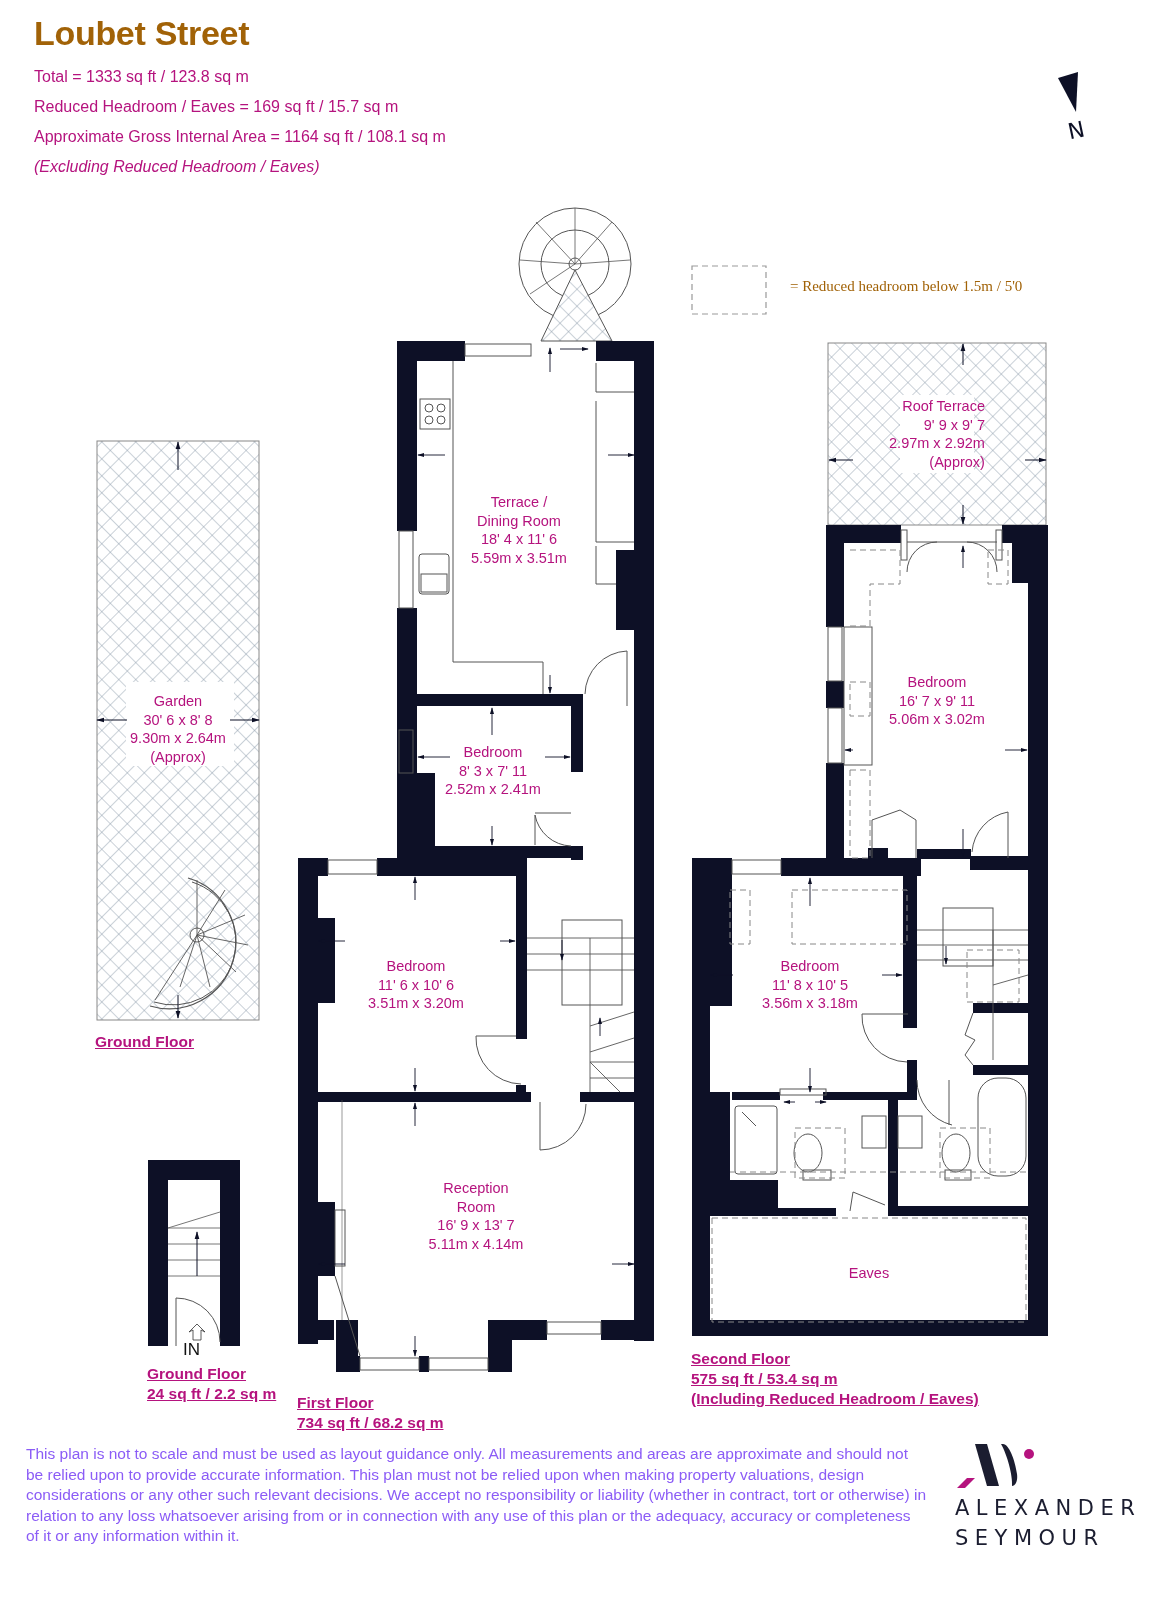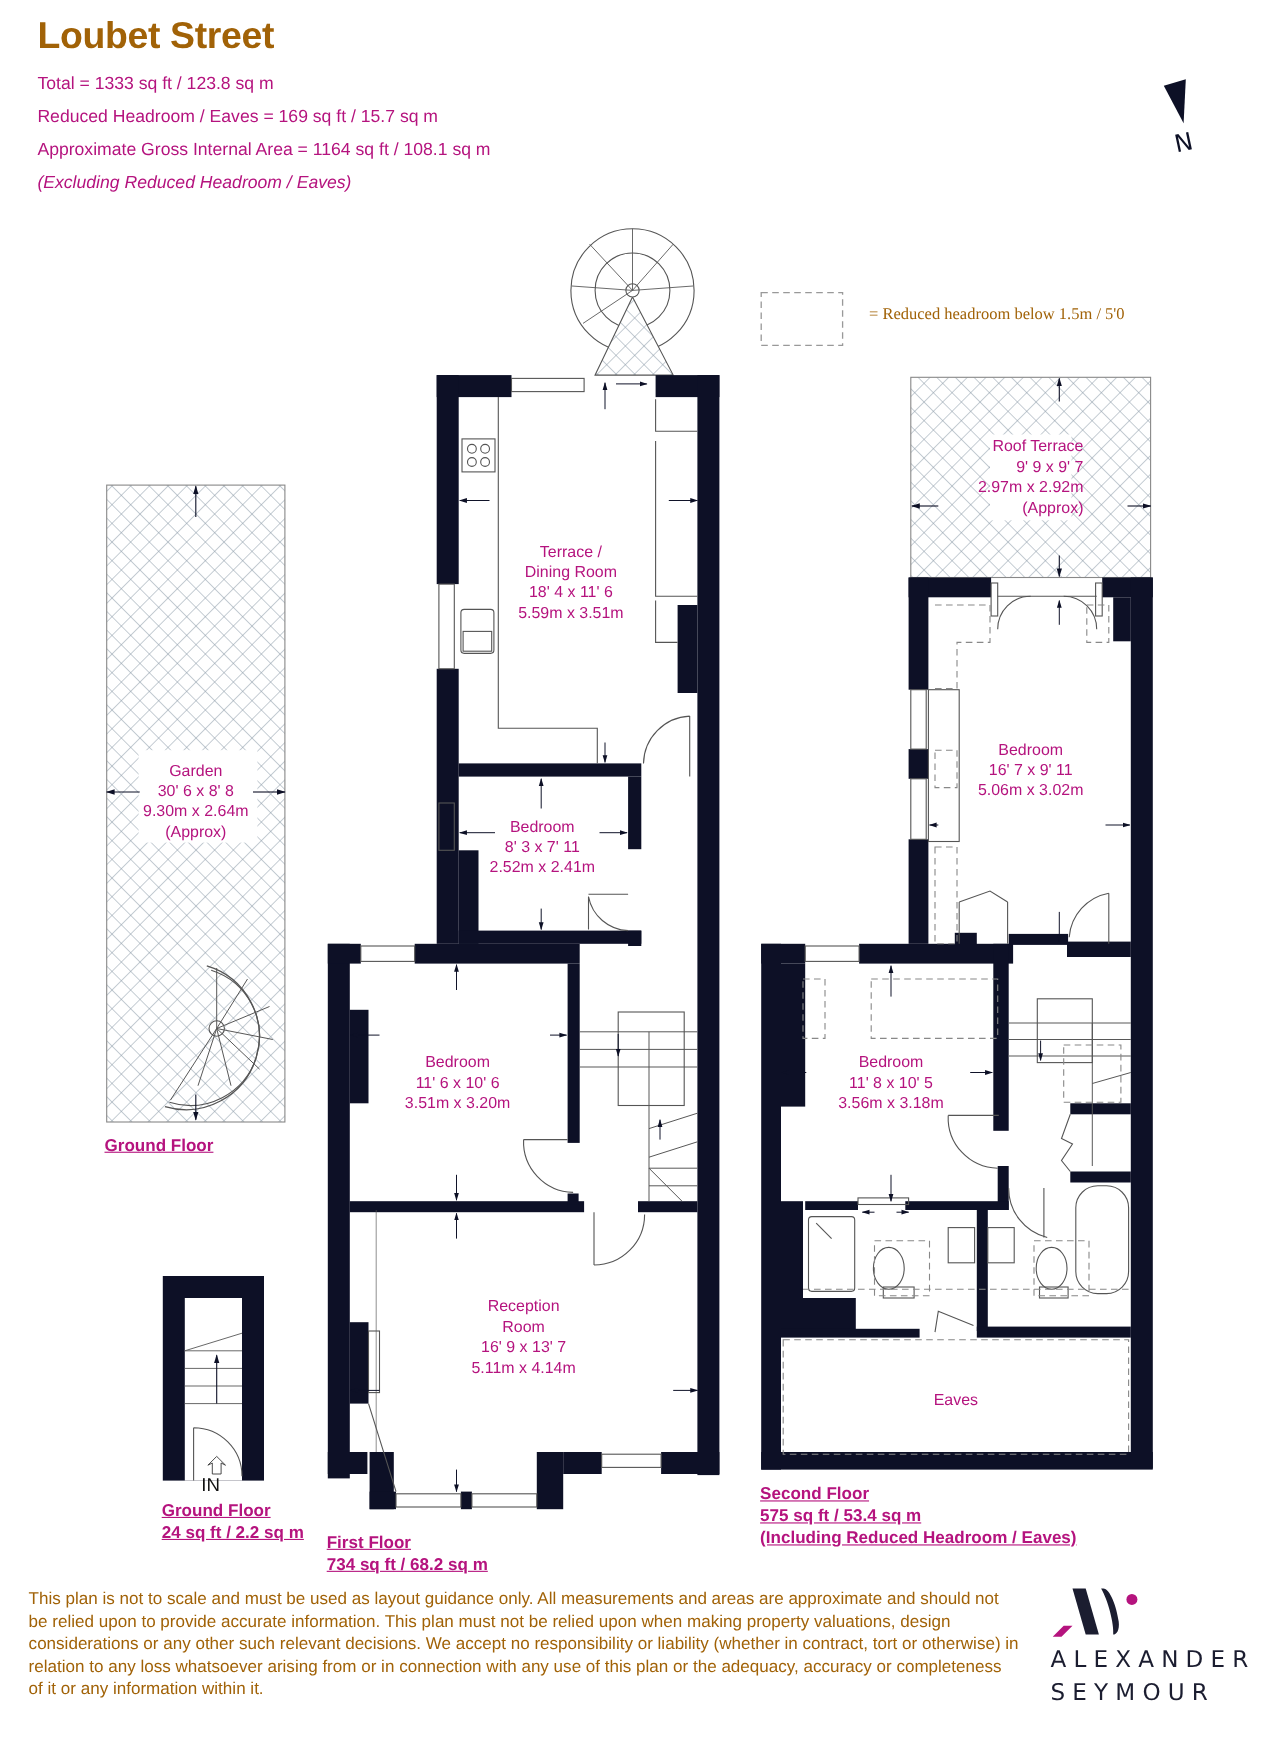--- a/index.html
+++ b/index.html
@@ -9,21 +9,21 @@
   .stat { left: 34px; font-size: 16px; color: #b5137e; white-space: nowrap; }
   #stat0 { top: 68px; } #stat1 { top: 98px; } #stat2 { top: 128px; } #stat3 { top: 158px; font-style: italic; }
   #plan { position: absolute; left: 0; top: 0; width: 1162px; height: 1600px; }
   .room-label { position: absolute; text-align: center; color: #b5137e; font-size: 14.5px; line-height: 18.5px; white-space: nowrap; transform: translateX(-50%); }
   .room-label span { display: block; }
   .floor-label { position: absolute; color: #b5137e; font-size: 15.5px; font-weight: bold; line-height: 20px; white-space: nowrap; text-decoration: underline; }
   .floor-label span { display: block; }
   #legend-text { left: 790px; top: 278px; font-size: 16px; color: #a16207; white-space: nowrap; font-family: Liberation Serif, serif; font-size: 15px; }
   #north-label { left: 1068px; top: 118px; font-size: 22px; color: #0d1026; transform: rotate(-12deg); font-family: "DejaVu Sans", sans-serif; }
   #in-label { left: 183px; top: 1340px; font-size: 17px; color: #111; }
-  #disclaimer { left: 26px; top: 1444px; width: 900px; font-size: 15.5px; line-height: 20.5px; color: #a16207; }
+  #disclaimer { left: 26px; top: 1444px; width: 900px; font-size: 15.5px; line-height: 20.5px; color: #8b5cf6; }
   #brand { left: 955px; top: 1440px; width: 180px; }
   #brand-name1, #brand-name2 { position: absolute; left: 0; font-size: 21px; letter-spacing: 6.5px; color: #1b1d30; font-family: "DejaVu Sans", sans-serif; }
   #brand-name1 { top: 56px; } #brand-name2 { top: 86px; }
 </style>
 </head>
 <body>
 
 <div id="title" class="abs">Loubet Street</div>
 <div id="stat0" class="abs stat">Total = 1333 sq ft / 123.8 sq m</div>
 <div id="stat1" class="abs stat">Reduced Headroom / Eaves = 169 sq ft / 15.7 sq m</div>

